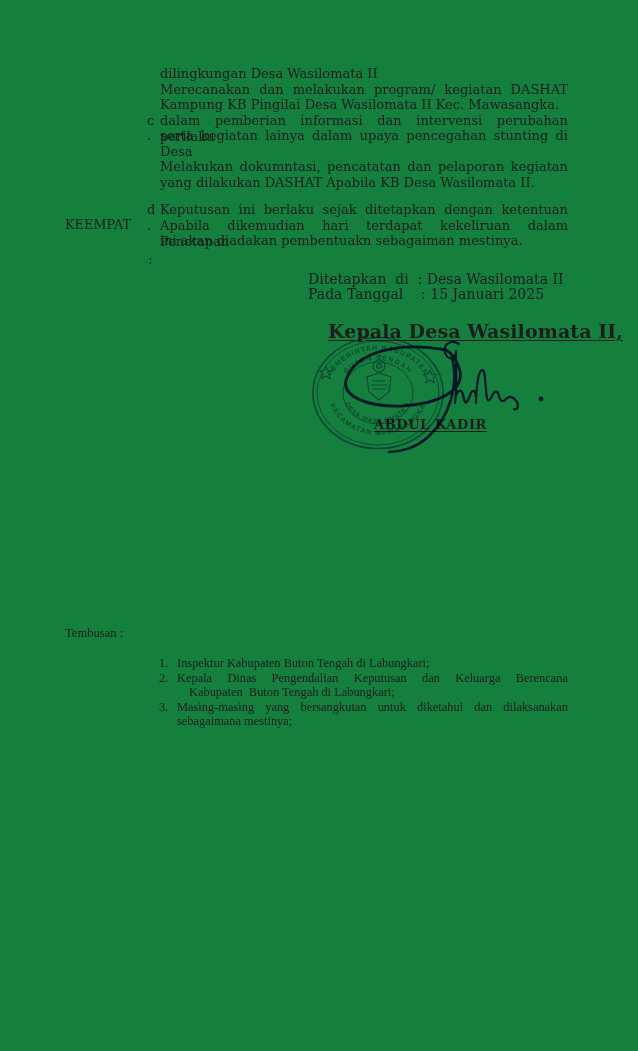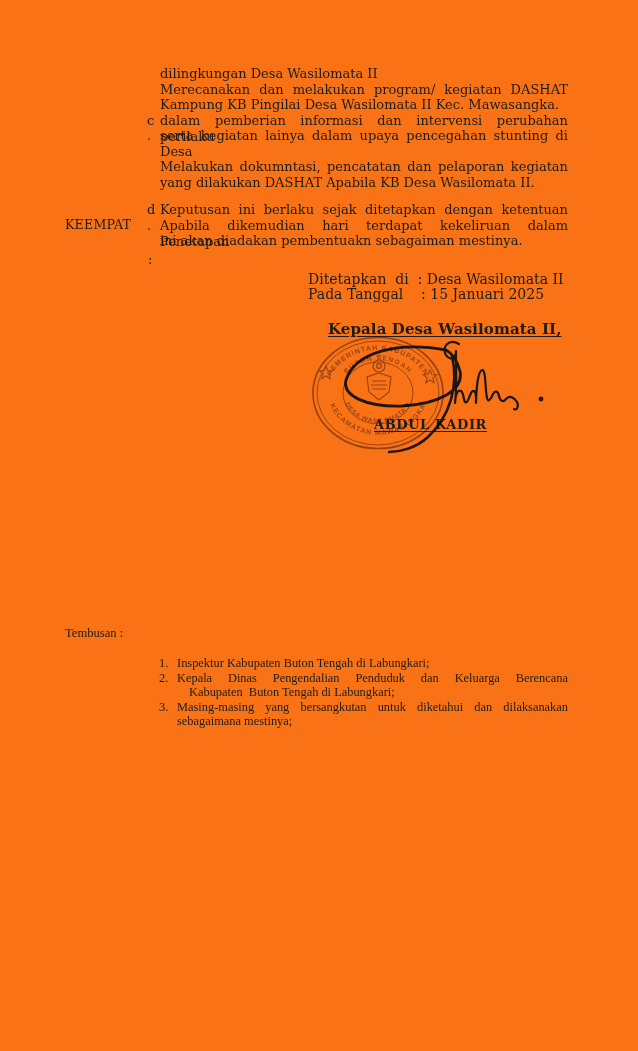--- a/index.html
+++ b/index.html
@@ -1,25 +1,25 @@
 <!DOCTYPE html>
 <html style="--stamp-ink: #8d7fce; --sig-ink: #1f2da5;"><head>
 <meta charset="utf-8">
 <style>
   html,body{margin:0;padding:0;background:#ffffff;}
-  .page{position:relative;width:638px;height:1051px;background:#f97316;overflow:hidden;
+  .page{position:relative;width:638px;height:1051px;background:#15803d;overflow:hidden;
         font-family:"DejaVu Serif",serif;color:#1c1c1c;}
   
   .bl{position:absolute;left:160px;width:408px;font-size:13px;line-height:15.5px;}
   .just{text-align:justify;text-align-last:justify;}
   .mk{position:absolute;left:147px;font-size:13px;line-height:15.5px;}
   .keempat{position:absolute;left:65px;top:217px;font-size:12.6px;letter-spacing:0.2px;}
   .colon-solo{position:absolute;left:148px;top:252px;font-size:13px;}
   .closing-line{position:absolute;left:308px;font-size:14px;line-height:15.5px;white-space:pre;}
-  .sig-title{position:absolute;left:328px;top:320px;font-size:15px;font-weight:bold;
+  .sig-title{position:absolute;left:328px;top:320px;font-size:19px;font-weight:bold;
              text-decoration:underline;text-underline-offset:2px;letter-spacing:0.1px;z-index:1;}
   .sig-name{position:absolute;left:374px;top:417px;font-size:13px;font-weight:bold;
             text-decoration:underline;text-underline-offset:2px;letter-spacing:0.6px;z-index:2;}
   
   .stamp{position:absolute;left:297px;top:317px;width:162px;height:152px;z-index:3;
          mix-blend-mode:multiply;opacity:0.85;}
   .stamp .ring{stroke:var(--stamp-ink);fill:none;}
   .stamp .star{stroke:var(--stamp-ink);fill:none;stroke-width:1.1;}
   .stamp text{fill:var(--stamp-ink);}
   .arc-t1{font:bold 7px "Liberation Sans",sans-serif;letter-spacing:1.1px;}
@@ -113,20 +113,20 @@
              C 219,76 217,81 214,79"></path>
     <circle class="dot" cx="241" cy="69" r="2.4"></circle>
   </svg>
 
   <div class="temb-label">Tembusan :</div>
 
   <div class="t-num" style="top:656px">1.</div>
   <div class="t-line" style="top:656px">Inspektur Kabupaten Buton Tengah di Labungkari;</div>
 
   <div class="t-num" style="top:671px">2.</div>
-  <div class="t-line just" style="top:671px">Kepala Dinas Pengendalian Penduduk dan Keluarga Berencana</div>
+  <div class="t-line just" style="top:671px">Kepala Dinas Pengendalian Keputusan dan Keluarga Berencana</div>
   <div class="t-line pre" style="top:685px">Kabupaten  Buton Tengah di Labungkari;</div>
 
   <div class="t-num" style="top:700px">3.</div>
   <div class="t-line just" style="top:700px">Masing-masing  yang  bersangkutan untuk diketahui dan dilaksanakan</div>
   <div class="t-line" style="top:714px">sebagaimana mestinya;</div>
 
 </div>
 
 </body></html>

